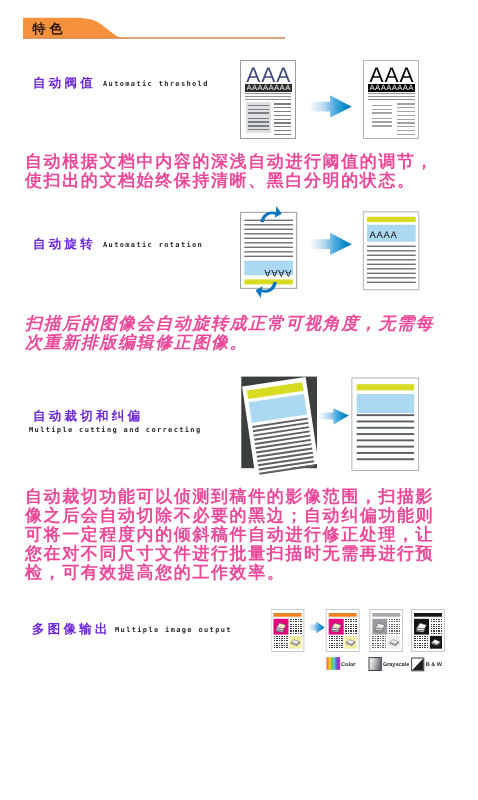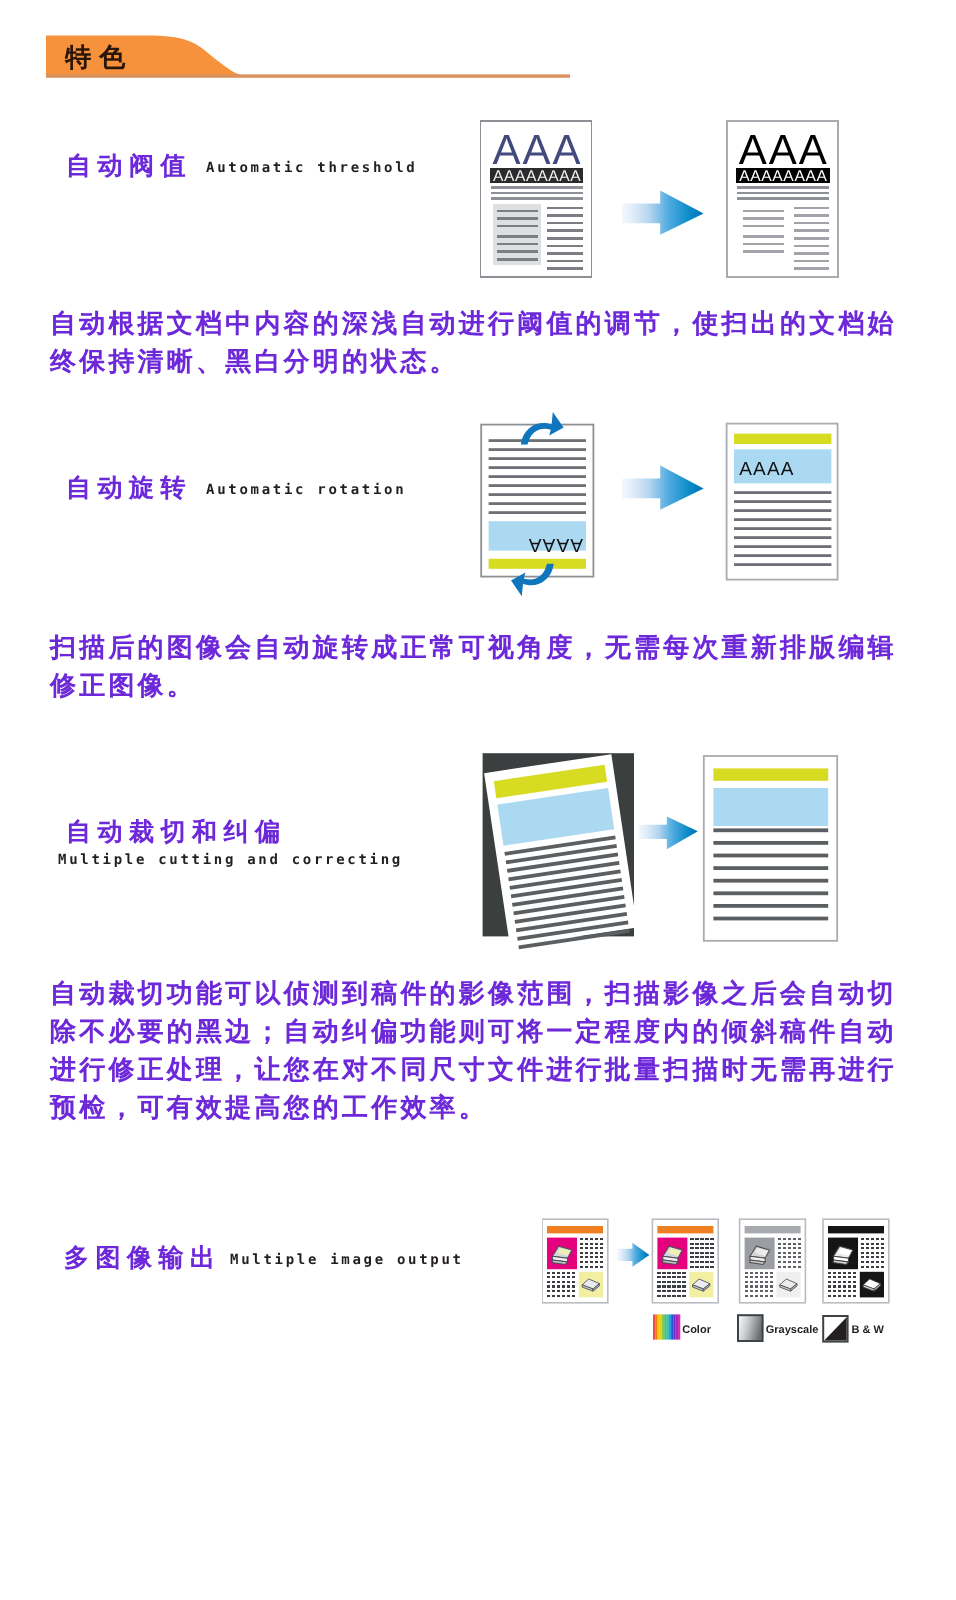--- a/index.html
+++ b/index.html
@@ -14,21 +14,21 @@
 
   
   .sec-title{position:absolute;color:#6d28d9;font-size:12.5px;font-weight:bold;letter-spacing:3.25px;}
   .sec-sub{position:absolute;color:#231f20;font-size:7px;font-weight:bold;letter-spacing:1.35px;
            font-family:"DejaVu Sans Mono",monospace;}
 
   
   .fig{position:absolute;}
   .figtxt{font-family:"Liberation Sans",sans-serif;-webkit-font-smoothing:antialiased;font-weight:normal;}
   .legtxt{font-family:"Liberation Sans",sans-serif;font-size:5.5px;font-weight:bold;fill:#231f20;}
-  .para{position:absolute;color:#6d28d9;font-size:13px;line-height:19.1px;font-weight:bold;
+  .para{position:absolute;color:#ec4899;font-size:17px;line-height:19.1px;font-weight:bold;
         letter-spacing:1.6px;}
 </style>
 </head>
 <body>
 
 <div class="page">
 
   <div class="banner">
     <svg width="264" height="24" viewBox="0 0 264 24">
       <path d="M0 0.8 H50 C74 0.8 76 6 86 13.5 C95 20.2 96 21.4 108 21.4 H262 L262 21.8 H0 Z" fill="#F7923C"></path>
@@ -117,21 +117,21 @@
           <rect x="160.8" y="70.1" width="17.7" height="1.3"></rect>
           <rect x="160.8" y="73.9" width="17.7" height="1.3"></rect>
           <rect x="160.8" y="77.7" width="17.7" height="1.3"></rect>
         </g>
       </g>
     </svg>
   </div>
 
   <div class="sec-title" style="left:33px;top:236px;">自动旋转</div>
   <div class="sec-sub" style="left:103px;top:241px;">Automatic rotation</div>
-  <div class="para" style="left:25px;top:314px;width:424px;">扫描后的图像会自动旋转成正常可视角度，无需每次重新排版编辑修正图像。</div>
+  <div class="para" style="left:25px;top:314px;width:424px;font-style:italic;">扫描后的图像会自动旋转成正常可视角度，无需每次重新排版编辑修正图像。</div>
 
   <div class="fig" style="left:236px;top:196px;width:190px;height:102px;">
     <svg width="190" height="102" viewBox="0 0 190 102">
 
       <g>
         <rect x="4.6" y="16.3" width="56.1" height="76" fill="#ffffff" stroke="#8d9095" stroke-width="0.9"></rect>
         <g fill="#6d7075">
           <rect x="8.3" y="23.6" width="48.7" height="1.4"></rect>
           <rect x="8.3" y="28.1" width="48.7" height="1.4"></rect>
           <rect x="8.3" y="32.6" width="48.7" height="1.4"></rect>

